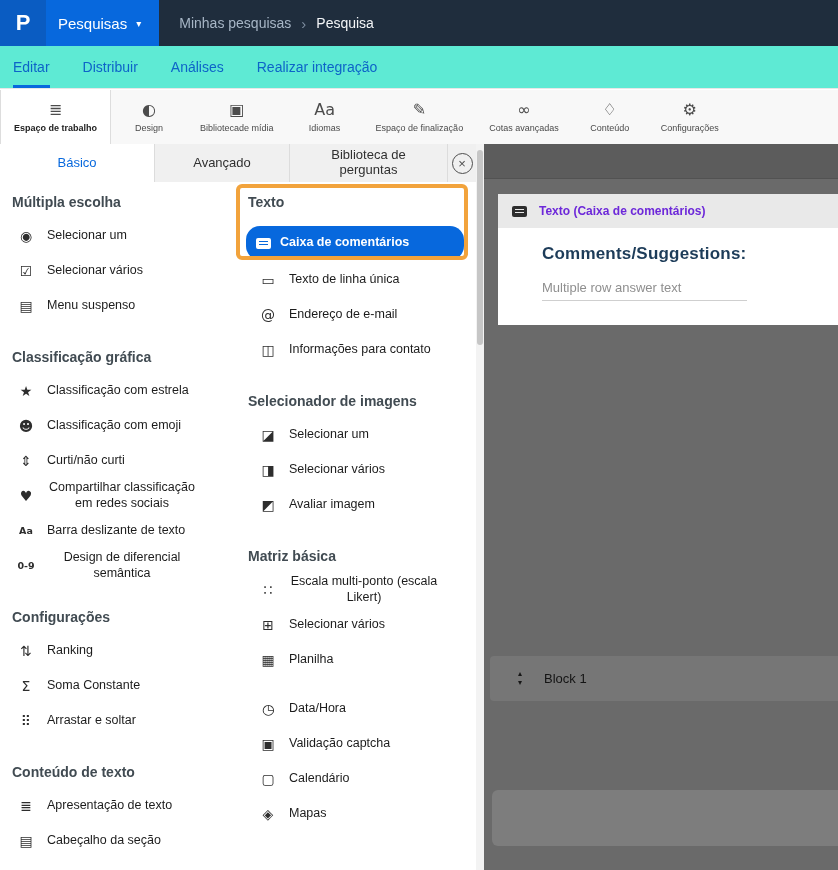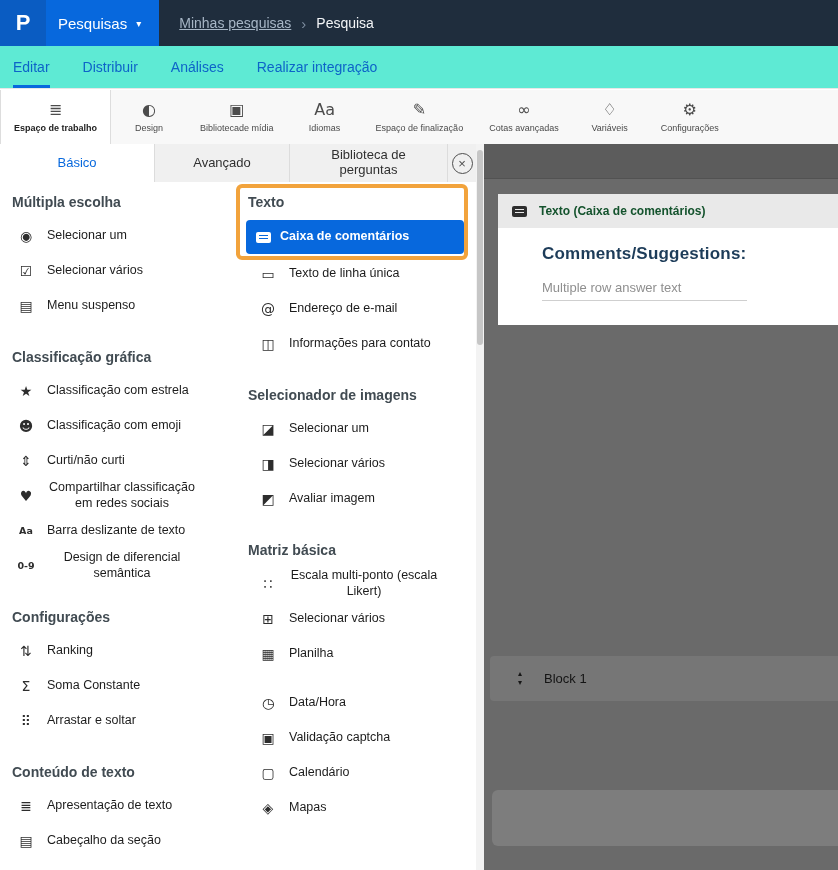--- a/index.html
+++ b/index.html
@@ -7,21 +7,21 @@
           font-family:"Liberation Sans","DejaVu Sans",sans-serif;color:#222;}
 
   
   .topbar{position:absolute;left:0;top:0;right:0;height:46px;background:#1f2d3d;display:flex;align-items:center;}
   .projects{height:46px;background:#0768dd;display:flex;align-items:center;padding-right:18px;cursor:pointer;}
   .logo{width:46px;height:46px;background:#0a5cc2;color:#fff;font-weight:bold;font-size:22px;
         display:flex;align-items:center;justify-content:center;}
   .proj-label{color:#fff;font-size:15px;margin-left:12px;}
   .caret{color:#fff;font-size:10px;margin-left:9px;font-family:"DejaVu Sans",sans-serif;}
   .breadcrumb{display:flex;align-items:center;margin-left:20px;gap:10px;font-size:14px;}
-  .bc-parent{color:#a7b6c6;cursor:pointer;text-decoration:underline;}
+  .bc-parent{color:#a7b6c6;cursor:pointer;}
   .bc-sep{color:#7d8da0;font-size:15px;}
   .bc-current{color:#f3f5f7;}
 
   
   .navrow{position:absolute;left:0;top:46px;right:0;height:43px;background:#5eead4;border-bottom:1px solid #e7e7e7;
           display:flex;align-items:stretch;padding-left:13px;box-sizing:border-box;}
   .nav-tab{display:flex;align-items:center;margin-right:33px;color:#0d64c8;font-size:14px;cursor:pointer;
            border-bottom:3px solid transparent;padding-top:3px;}
   .nav-tab.active{border-bottom-color:#0768dd;}
 
@@ -55,40 +55,40 @@
   .sect:first-child{margin-top:0;}
   .sect-title{font-size:14px;font-weight:bold;color:#414b52;padding:12px 12px 8px 12px;line-height:16px;}
   .col-mid .sect-title{padding-left:8px;}
   .qitem{display:flex;align-items:center;min-height:35px;padding:0 8px 0 14px;cursor:pointer;box-sizing:border-box;}
   .col-mid .qitem{padding-left:16px;}
   .glyph{flex:none;width:24px;text-align:center;font-size:14px;color:#2d2d2d;margin-right:9px;line-height:1;
          font-family:"DejaVu Sans",sans-serif;}
   .glyph.small{font-size:9.5px;font-weight:bold;}
   .qlabel{font-size:12.5px;color:#1c1c1c;line-height:1.25;}
   .qitem.wrap .qlabel{text-align:center;max-width:150px;}
-  .qitem.selected{background:#0768dd;border-radius:4px;margin:2px 12px 2px 6px;padding:0 10px;min-height:34px;}
+  .qitem.selected{background:#0768dd;border-radius:14px;margin:8px 12px 2px 6px;padding:0 10px;min-height:34px;}
   .qitem.selected .qlabel{color:#fff;font-weight:bold;}
   .cbicon{flex:none;width:15px;height:11px;border-radius:2px;position:relative;display:inline-block;margin-right:9px;}
   .cbicon.light{background:#fff;}
   .cbicon.light::after{content:"";position:absolute;left:3px;right:3px;top:3px;height:1.5px;background:#0768dd;
                        box-shadow:0 3px 0 #0768dd;}
   .cbicon.dark{background:#2e2e2e;margin-right:10px;}
   .cbicon.dark::after{content:"";position:absolute;left:3px;right:3px;top:3px;height:1.5px;background:#e9e9e9;
                       box-shadow:0 3px 0 #e9e9e9;}
   .pscroll{position:absolute;top:0;right:0;width:8px;bottom:0;background:#f3f3f3;}
   .pthumb{position:absolute;top:6px;left:1px;width:6px;height:195px;background:#c6c6c6;border-radius:3px;cursor:pointer;}
   .highlight{position:absolute;left:236px;top:40px;width:232px;height:76px;border:4px solid #f2a33c;border-radius:6px;
              box-sizing:border-box;pointer-events:none;z-index:6;}
 
   
   .preview{position:absolute;left:484px;top:144px;right:0;bottom:0;background:#6a6a6a;overflow:hidden;}
   .pv-topstrip{position:absolute;left:0;top:0;right:0;height:34px;background:#5c5c5c;border-bottom:1px solid #525252;}
   .qcard{position:absolute;left:14px;right:0;top:50px;}
   .qhead{height:34px;background:#e9e9e9;display:flex;align-items:center;padding-left:14px;}
-  .qhead-label{font-size:12px;font-weight:bold;color:#14532d;margin-left:2px;}
+  .qhead-label{font-size:12px;font-weight:bold;color:#6d28d9;margin-left:2px;}
   .qbody{background:#fff;padding:16px 0 24px 44px;}
   .qtitle{font-size:17px;font-weight:bold;color:#1d3c59;letter-spacing:.2px;cursor:text;}
   .qanswer{margin-top:16px;width:205px;font-size:13px;color:#8f8f8f;border-bottom:1px solid #cfcfcf;
            padding-bottom:5px;cursor:text;}
   .blockbar{position:absolute;left:6px;right:0;top:512px;height:45px;background:#767676;border-radius:4px 0 0 4px;
             display:flex;align-items:center;cursor:pointer;}
   .collapse{display:flex;flex-direction:column;align-items:center;margin:0 22px 0 28px;font-size:8px;color:#161616;
             line-height:1;gap:1px;font-family:"DejaVu Sans",sans-serif;cursor:pointer;}
   .block-label{font-size:13px;color:#141414;}
   .emptycard{position:absolute;left:8px;right:0;top:646px;height:56px;background:#7d7d7d;border-radius:6px 0 0 6px;}
@@ -138,21 +138,21 @@
     <div class="tool">
       <span class="ticon">✎</span>
       <span class="tlabel">Espaço de finalização</span>
     </div>
     <div class="tool">
       <span class="ticon">∞</span>
       <span class="tlabel">Cotas avançadas</span>
     </div>
     <div class="tool">
       <span class="ticon">♢</span>
-      <span class="tlabel">Variáveis</span>
+      <span class="tlabel">Conteúdo</span>
     </div>
     <div class="tool">
       <span class="ticon">⚙</span>
       <span class="tlabel">Configurações</span>
     </div>
   </div>
 
   <div class="panel">
     <div class="ptabs">
       <div class="ptab t0 active">Básico</div>

